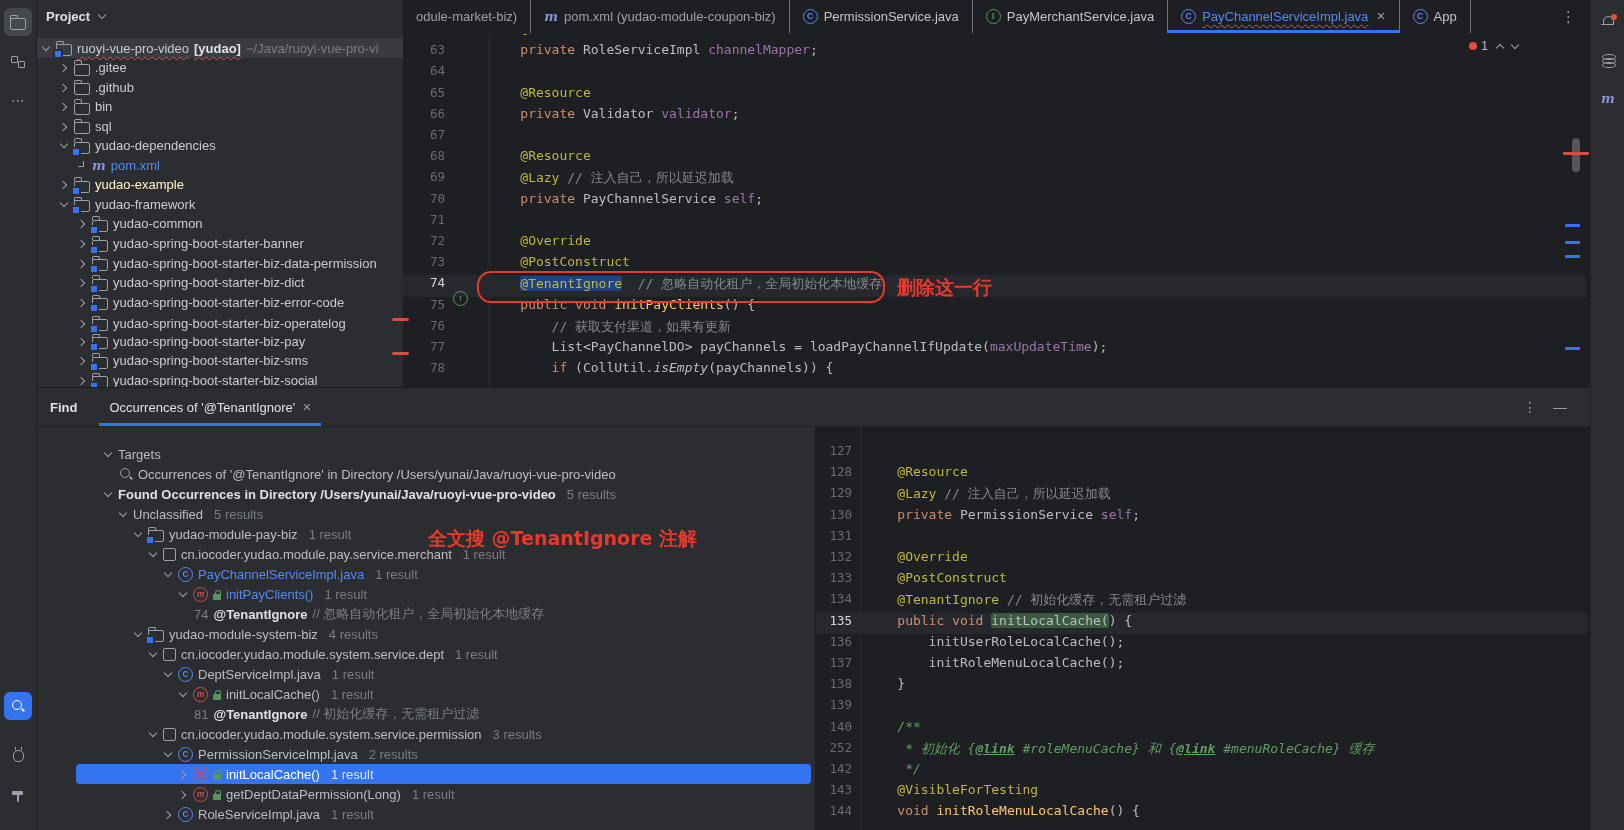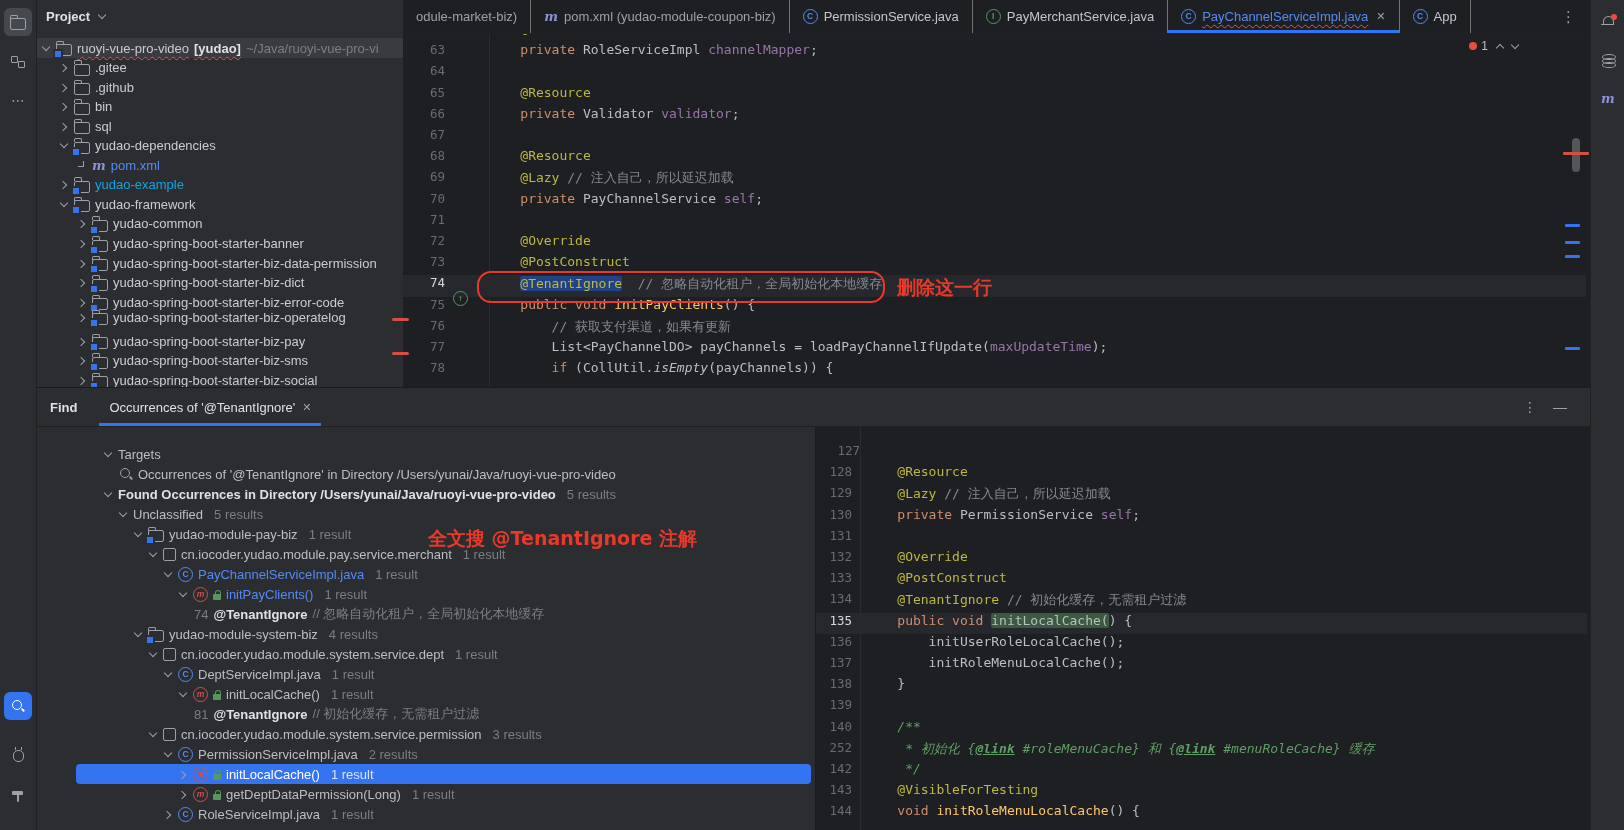--- a/index.html
+++ b/index.html
@@ -221,21 +221,21 @@
       <span style="color: rgb(201, 204, 210);">yudao-dependencies</span>
     </div>
     <div class="trow" style="top: 122.3px; padding-left: 42px;">
       <span class="chv"></span>
       <span class="ic ic-maven">m</span>
       <span class="blue" style="color: rgb(84, 138, 247);">pom.xml</span>
     </div>
     <div class="trow" style="top: 141.85px; padding-left: 24px;">
       <span class="chv chv-right"></span>
       <span class="ic ic-module"></span>
-      <span style="color: #0ea5e9;">yudao-example</span>
+      <span style="color: #fef9c3;">yudao-example</span>
     </div>
     <div class="trow" style="top: 161.4px; padding-left: 24px;">
       <span class="chv chv-down"></span>
       <span class="ic ic-module"></span>
       <span style="color: rgb(201, 204, 210);">yudao-framework</span>
     </div>
     <div class="trow" style="top: 180.95px; padding-left: 42px;">
       <span class="chv chv-right"></span>
       <span class="ic ic-module"></span>
       <span style="color: rgb(201, 204, 210);">yudao-common</span>
@@ -253,21 +253,21 @@
     <div class="trow" style="top: 239.6px; padding-left: 42px;">
       <span class="chv chv-right"></span>
       <span class="ic ic-module"></span>
       <span style="color: rgb(201, 204, 210);">yudao-spring-boot-starter-biz-dict</span>
     </div>
     <div class="trow" style="top: 259.15px; padding-left: 42px;">
       <span class="chv chv-right"></span>
       <span class="ic ic-module"></span>
       <span style="color: rgb(201, 204, 210);">yudao-spring-boot-starter-biz-error-code</span>
     </div>
-    <div class="trow" style="top: 274px; padding-left: 42px;">
+    <div class="trow" style="top: 280px; padding-left: 42px;">
       <span class="chv chv-right"></span>
       <span class="ic ic-module"></span>
       <span style="color: rgb(201, 204, 210);">yudao-spring-boot-starter-biz-operatelog</span>
     </div>
     <div class="trow" style="top: 298.25px; padding-left: 42px;">
       <span class="chv chv-right"></span>
       <span class="ic ic-module"></span>
       <span style="color: rgb(201, 204, 210);">yudao-spring-boot-starter-biz-pay</span>
     </div>
     <div class="trow" style="top: 317.8px; padding-left: 42px;">
@@ -580,21 +580,21 @@
         <span class="chv chv-right"></span>
         <span class="ic ring ring-class">C</span>
         <span>RoleServiceImpl.java</span>
         <span class="cnt">1 result</span>
       </span>
     </div>
   </div>
 <div id="preview">
   <div class="vgutline" style="left:44px"></div>
 <div class="cl mono" style="top: 17px; height: 21.2px;">
-      <span class="gut mono" style="width: 36px; padding-left: 8px;">127</span>
+      <span class="gut mono" style="width: 36px;">127</span>
       <span class="islot" style="width: 8px;"></span>
       <span class="code" style="padding-left: 6px;"></span>
     </div>
     <div class="cl mono" style="top: 38.2px; height: 21.2px;">
       <span class="gut mono" style="width: 36px;">128</span>
       <span class="islot" style="width: 8px;"></span>
       <span class="code" style="padding-left: 6px;"><span class="sg-a">    @Resource</span></span>
     </div>
     <div class="cl mono" style="top: 59.4px; height: 21.2px;">
       <span class="gut mono" style="width: 36px;">129</span>

